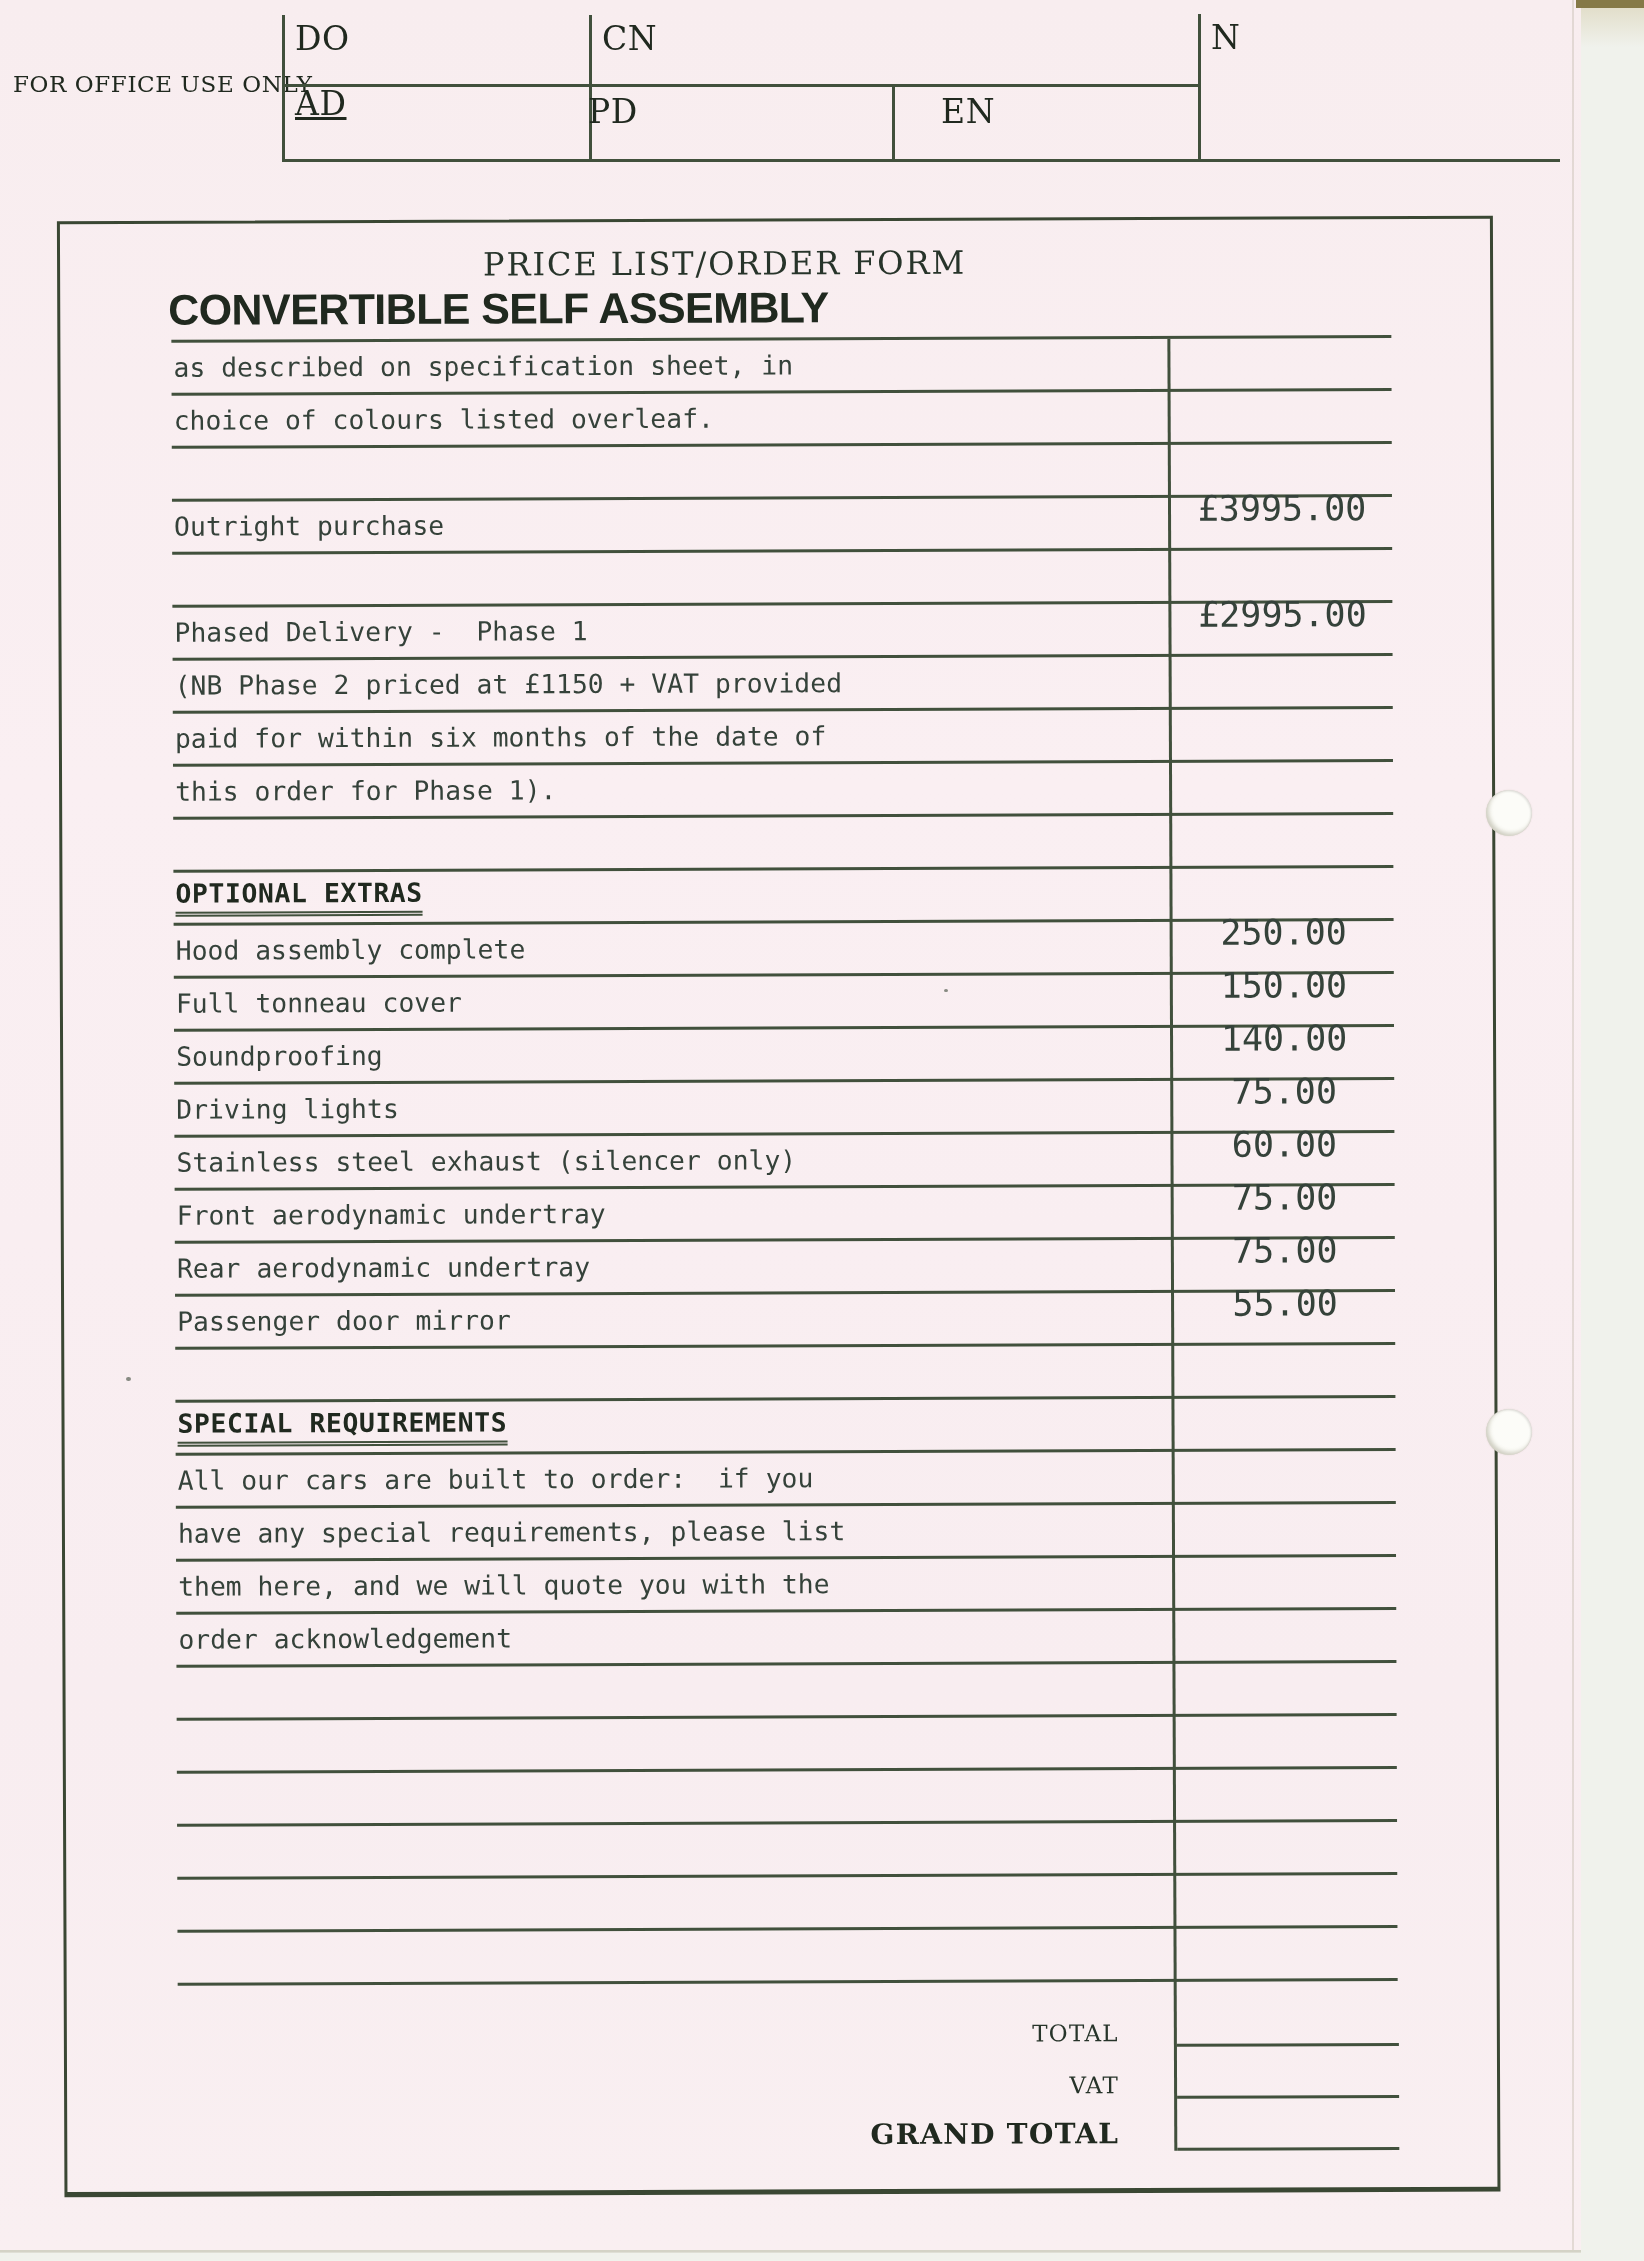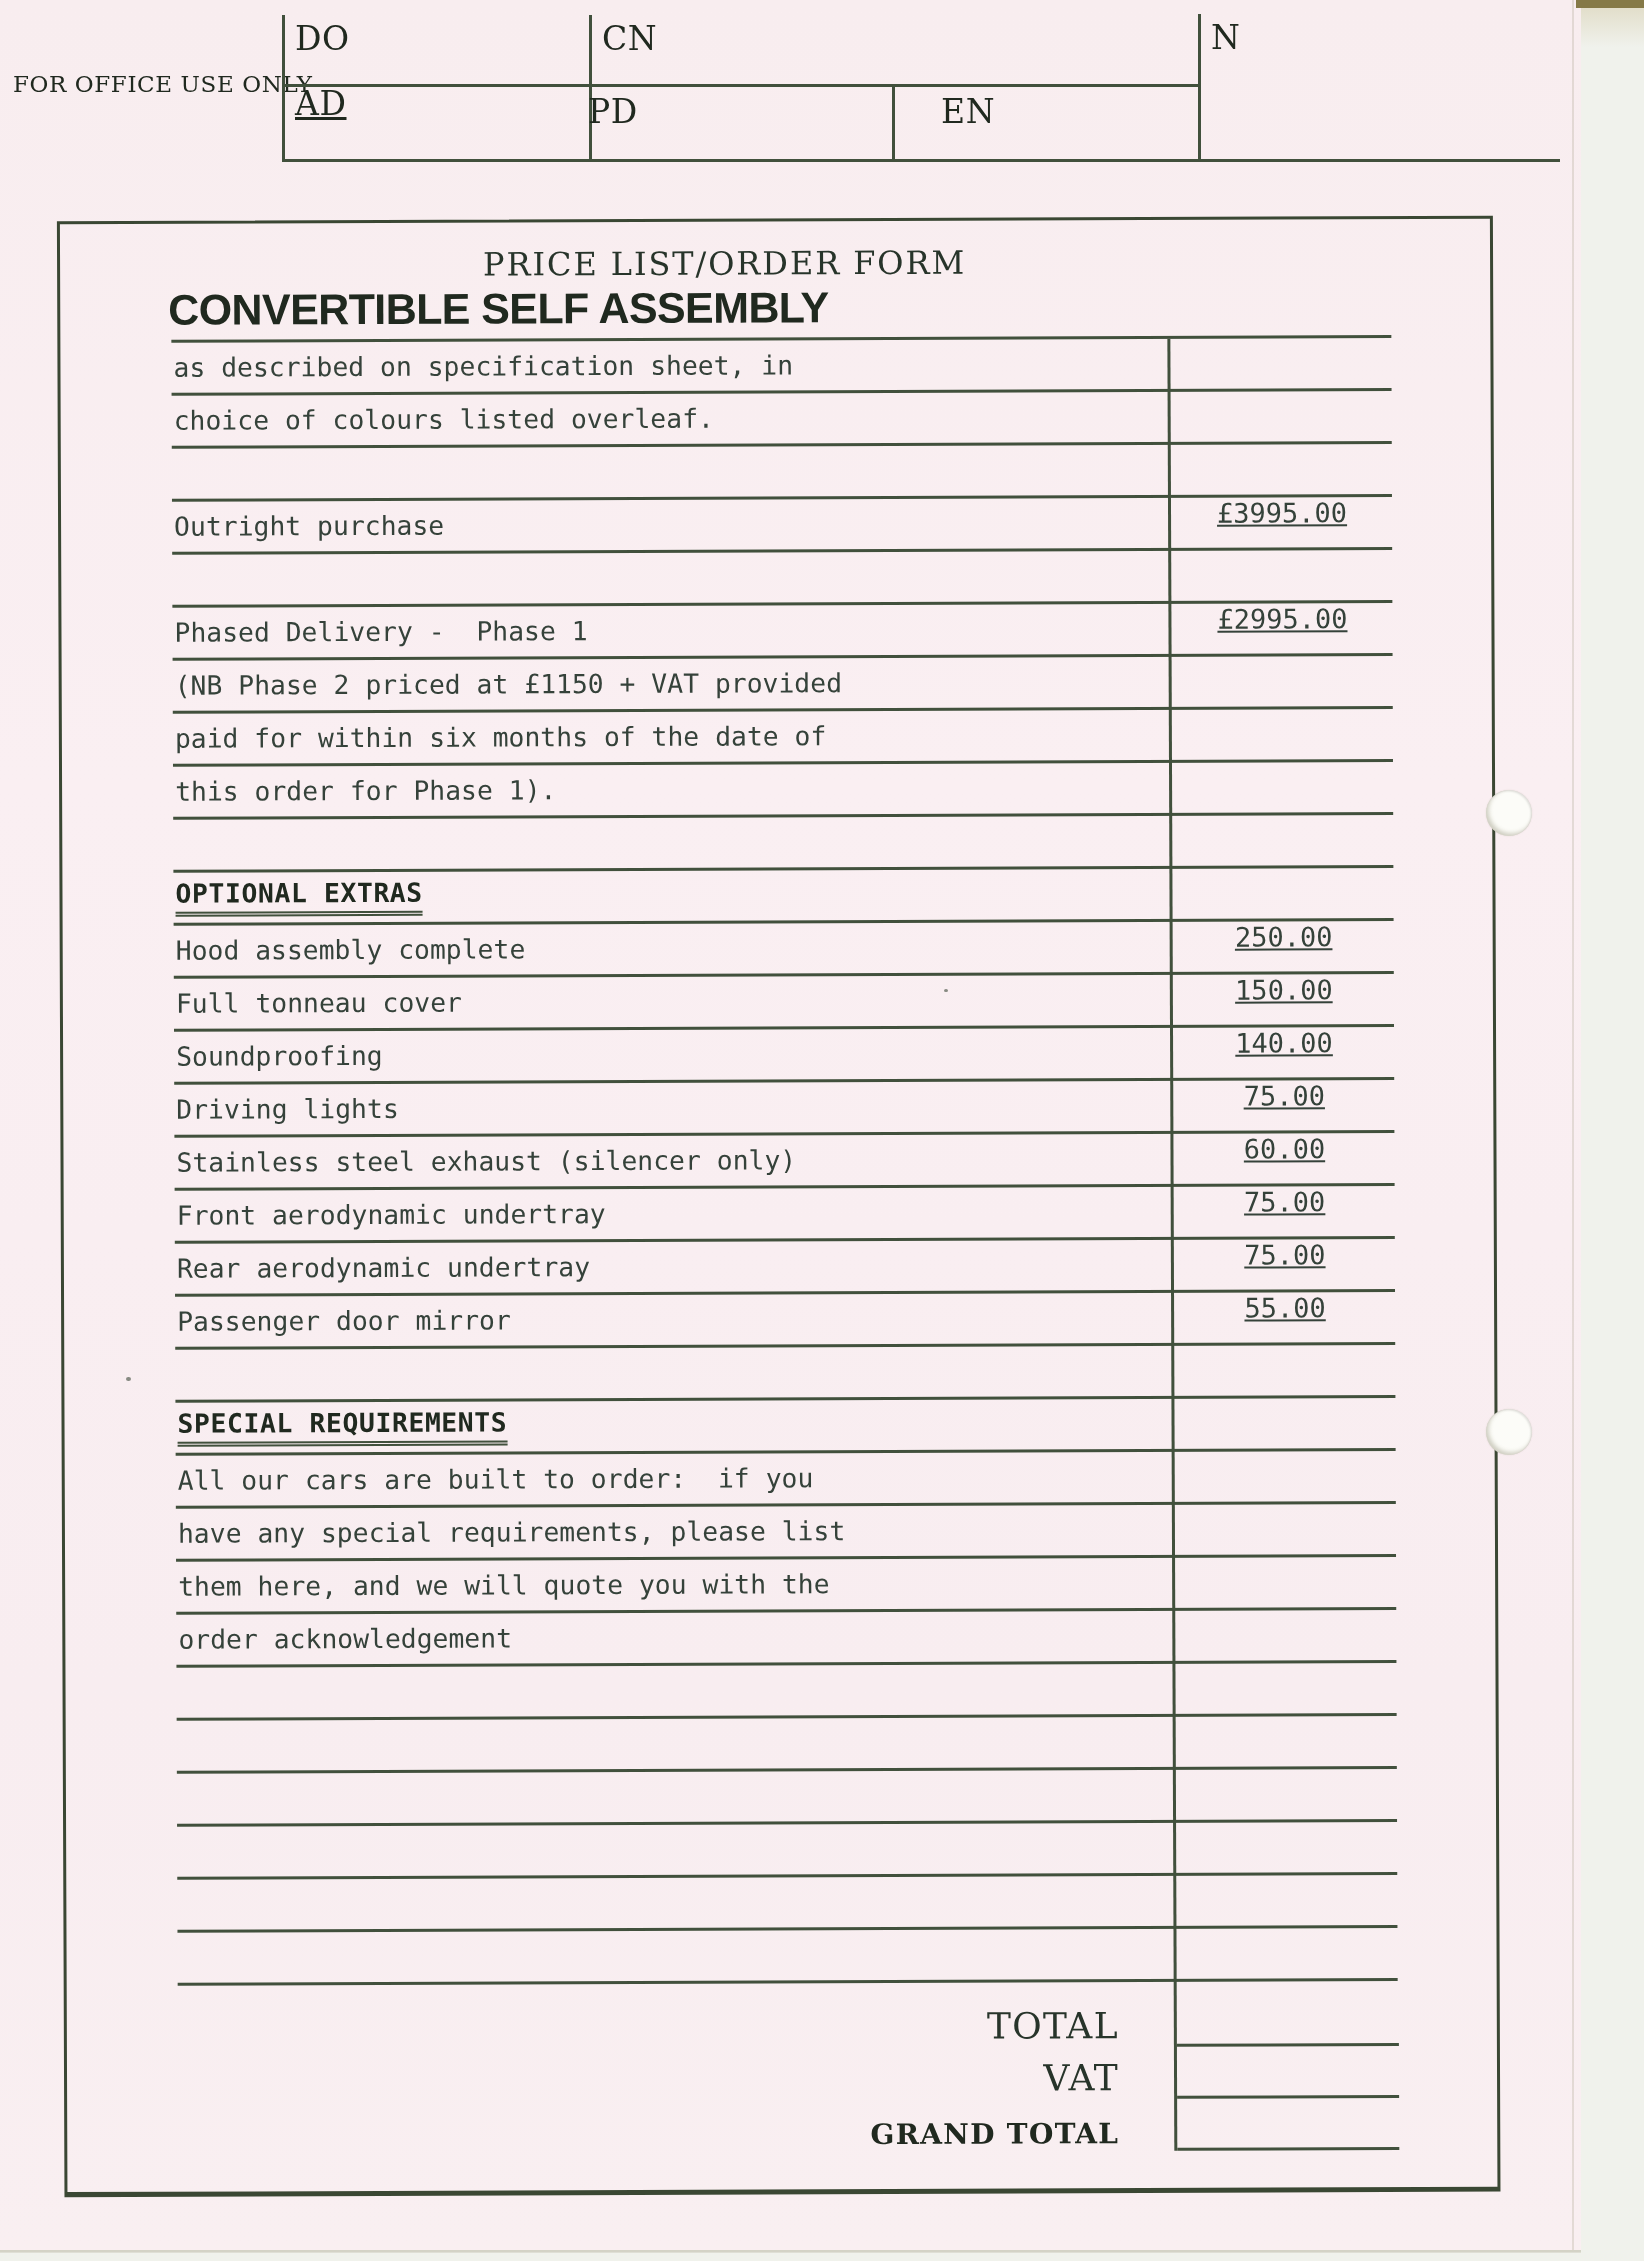--- a/index.html
+++ b/index.html
@@ -66,34 +66,34 @@
   .divider{position:absolute;left:1107px;top:119px;width:2.6px;height:1812px;background:var(--line);}
 
   .rows-area{position:absolute;left:0;top:119px;width:1436px;}
   .row{position:relative;height:53px;}
   .row::after{content:'';position:absolute;left:111px;width:1220px;bottom:0;height:2.6px;background:var(--line);}
   .row .desc{
     position:absolute;left:113px;bottom:13px;font-size:26.4px;white-space:pre;color:var(--ink);
   }
   .row .price{
     position:absolute;left:1110px;bottom:22px;width:222px;text-align:center;
-    font-size:27px;color:var(--ink);white-space:pre;text-decoration:underline;
+    font-size:35px;color:var(--ink);white-space:pre;
   }
   .row .section-title{
     position:absolute;left:113px;bottom:9px;font-size:26.4px;font-weight:bold;color:var(--ink_dark);
     letter-spacing:0.6px;padding-bottom:3.2px;border-bottom:5.8px double var(--line);white-space:pre;
   }
 
   
   .totals-area{position:absolute;left:0;top:1773px;width:1436px;}
   .trow{position:relative;height:52px;}
   .trow:first-child{height:54px;}
   .tlabel{
     position:absolute;right:384px;bottom:1.3px;font-family:"DejaVu Serif", serif;
-    font-size:36px;letter-spacing:1.3px;color:#27342a;white-space:pre;
+    font-size:23px;letter-spacing:1.3px;color:#27342a;white-space:pre;
   }
   .trow.grand .tlabel{font-weight:bold;font-size:28px;color:var(--ink_dark);}
   .tline{position:absolute;left:1110px;width:222px;bottom:0;height:2.6px;background:var(--line);}
   .trow.grand .tline{height:3.2px;}
 
   
   .punch-hole{
     position:absolute;width:46px;height:46px;border-radius:50%;
     background:#fcfcf8;
     box-shadow:inset 2.6px -2.6px 4.5px rgba(95,88,55,.28), inset -1.3px 1.3px 1.9px rgba(0,0,0,.10), 0 0 1.3px rgba(120,110,80,.25);

